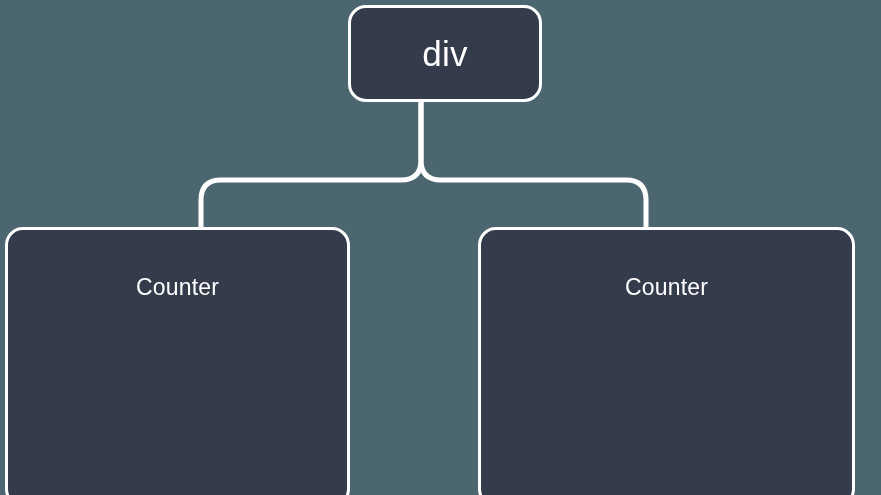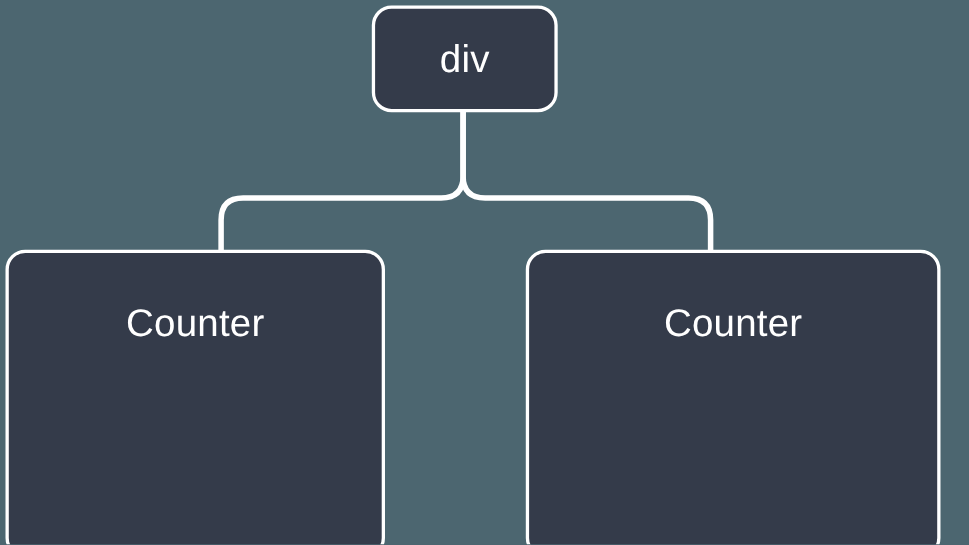--- a/index.html
+++ b/index.html
@@ -32,36 +32,36 @@
     box-sizing: border-box;
     background: #343b4a;
     border: 3px solid #ffffff;
     border-radius: 18px;
     display: flex;
     flex-direction: column;
     align-items: center;
     z-index: 2;
   }
   .node-root {
-    left: 338px;
+    left: 348px;
     top: 5px;
-    width: 169px;
+    width: 194px;
     height: 97px;
     justify-content: center;
   }
   .node-child {
     top: 227px;
     height: 280px;
   }
   .node-left  { left: 5px;   width: 345px; }
   .node-right { left: 478px; width: 377px; }
 
   .node-title {
     color: #ffffff;
-    font-size: 35px;
+    font-size: 23px;
     font-weight: 300;
     letter-spacing: 0.2px;
     line-height: 1;
   }
   .node-root .node-title { font-size: 35px; }
   .node-child .node-title { margin-top: 46px; }
 
   
   .pill-wrap {
     position: absolute;

